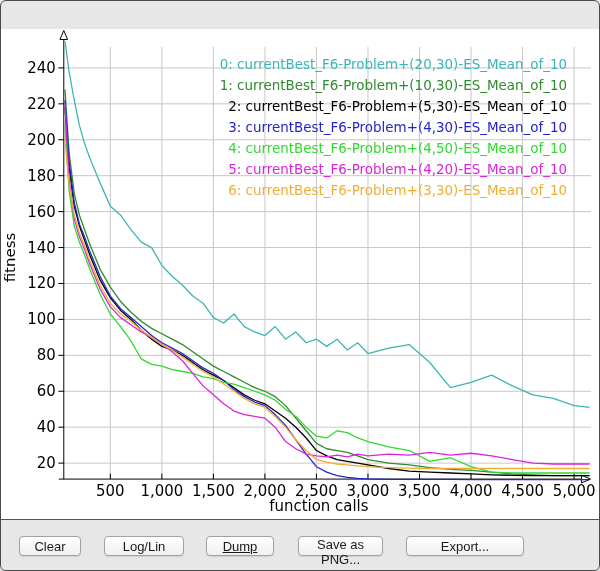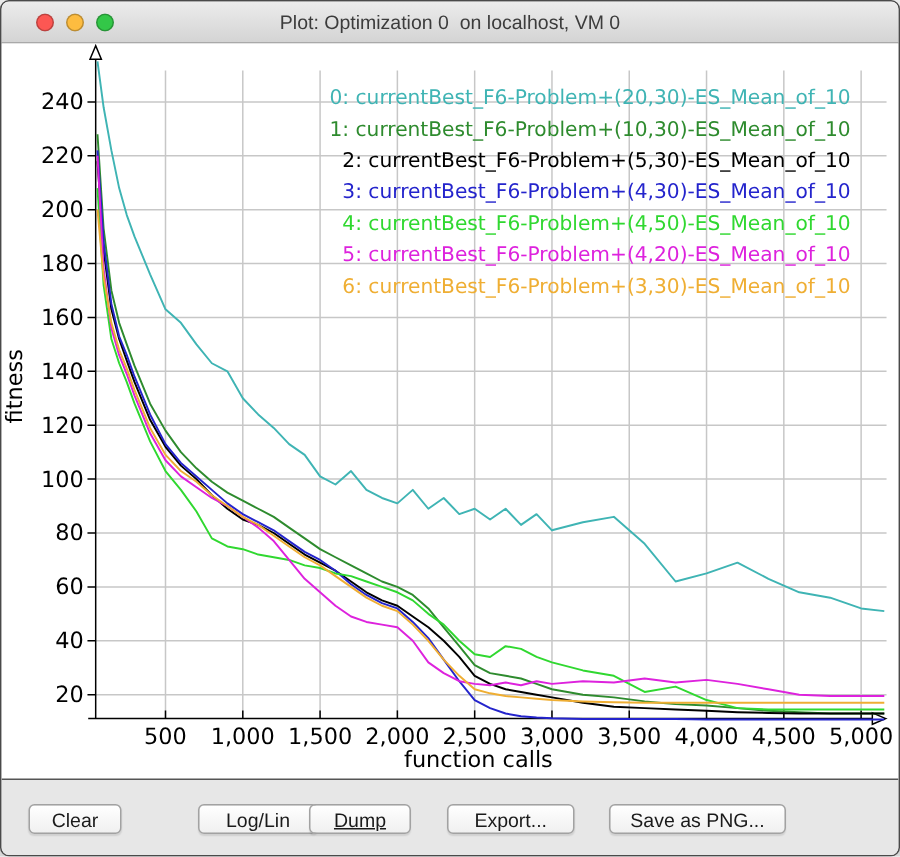--- a/index.html
+++ b/index.html
@@ -27,38 +27,30 @@
   .button-bar{position:absolute;left:0;top:519px;right:0;bottom:0;background:#e7e7e7;}
   .mac-btn{
     position:absolute;top:16px;height:20px;box-sizing:border-box;
     background:linear-gradient(#ffffff,#f0f0f0);
     border:1px solid #a2a2a2;border-radius:4px;
     font-family:"Liberation Sans",sans-serif;font-size:13px;color:#1a1a1a;
     box-shadow:0 1px 1px rgba(0,0,0,.10);
     padding:0 12px;cursor:default;
   }
   .mac-btn:nth-of-type(1){left:18px;width:62px;}
-  .mac-btn:nth-of-type(2){left:103px;width:80px;margin-left:28px;}
+  .mac-btn:nth-of-type(2){left:103px;width:80px;}
   .mac-btn:nth-of-type(3){left:205px;width:68px;text-decoration:underline;}
   .mac-btn:nth-of-type(4){left:297px;width:85px;}
   .mac-btn:nth-of-type(5){left:405px;width:118px;}
 </style>
 </head>
 <body>
 
 <div class="window">
 
-  <div class="titlebar">
-    <div class="traffic-lights">
-      <span class="light" style="background: rgb(252, 87, 83);"></span>
-      <span class="light" style="background: rgb(253, 188, 64);"></span>
-      <span class="light" style="background: rgb(51, 199, 72);"></span>
-    </div>
-    <div class="window-title">Plot: Optimization 0  on localhost, VM 0</div>
-  </div>
 
   <div class="plot-panel">
     <svg viewBox="0 28 600 491" preserveAspectRatio="none" xmlns="http://www.w3.org/2000/svg">
         <g>
           <line x1="63" y1="463" x2="592" y2="463" stroke="#c7c7c7" stroke-width="1"></line>
           <line x1="63" y1="427" x2="592" y2="427" stroke="#c7c7c7" stroke-width="1"></line>
           <line x1="63" y1="391" x2="592" y2="391" stroke="#c7c7c7" stroke-width="1"></line>
           <line x1="63" y1="355" x2="592" y2="355" stroke="#c7c7c7" stroke-width="1"></line>
           <line x1="63" y1="319" x2="592" y2="319" stroke="#c7c7c7" stroke-width="1"></line>
           <line x1="63" y1="283" x2="592" y2="283" stroke="#c7c7c7" stroke-width="1"></line>
@@ -149,17 +141,17 @@
           <text x="568" y="173.5" text-anchor="end" fill="#dd22dd" font-family="&quot;DejaVu Sans&quot;,sans-serif" font-size="13.5px">5: currentBest_F6-Problem+(4,20)-ES_Mean_of_10</text>
           <text x="568" y="194.5" text-anchor="end" fill="#efae33" font-family="&quot;DejaVu Sans&quot;,sans-serif" font-size="13.5px">6: currentBest_F6-Problem+(3,30)-ES_Mean_of_10</text>
         </g>
       </svg>
   </div>
 
   <div class="button-bar">
     <button class="mac-btn">Clear</button>
     <button class="mac-btn">Log/Lin</button>
     <button class="mac-btn">Dump</button>
+    <button class="mac-btn">Save as PNG...</button>
     <button class="mac-btn">Export...</button>
-    <button class="mac-btn">Save as PNG...</button>
   </div>
 
 </div>
 
 </body></html>

